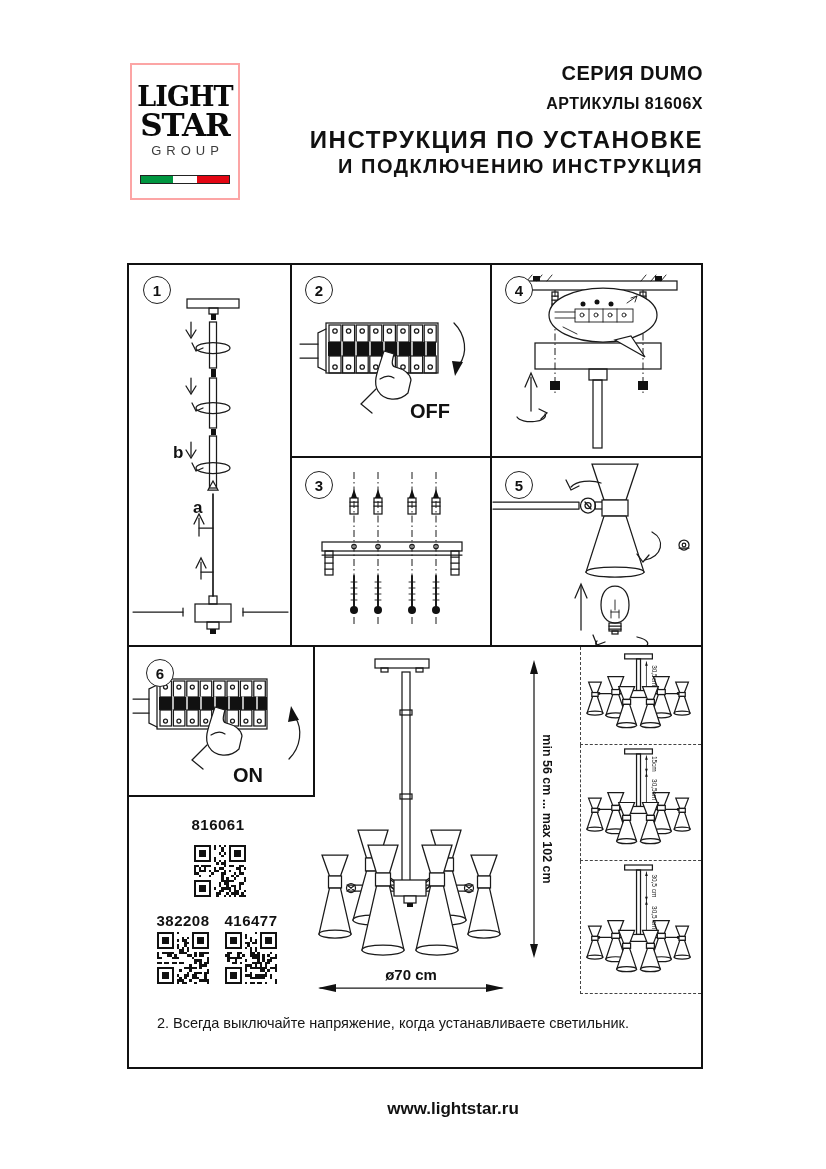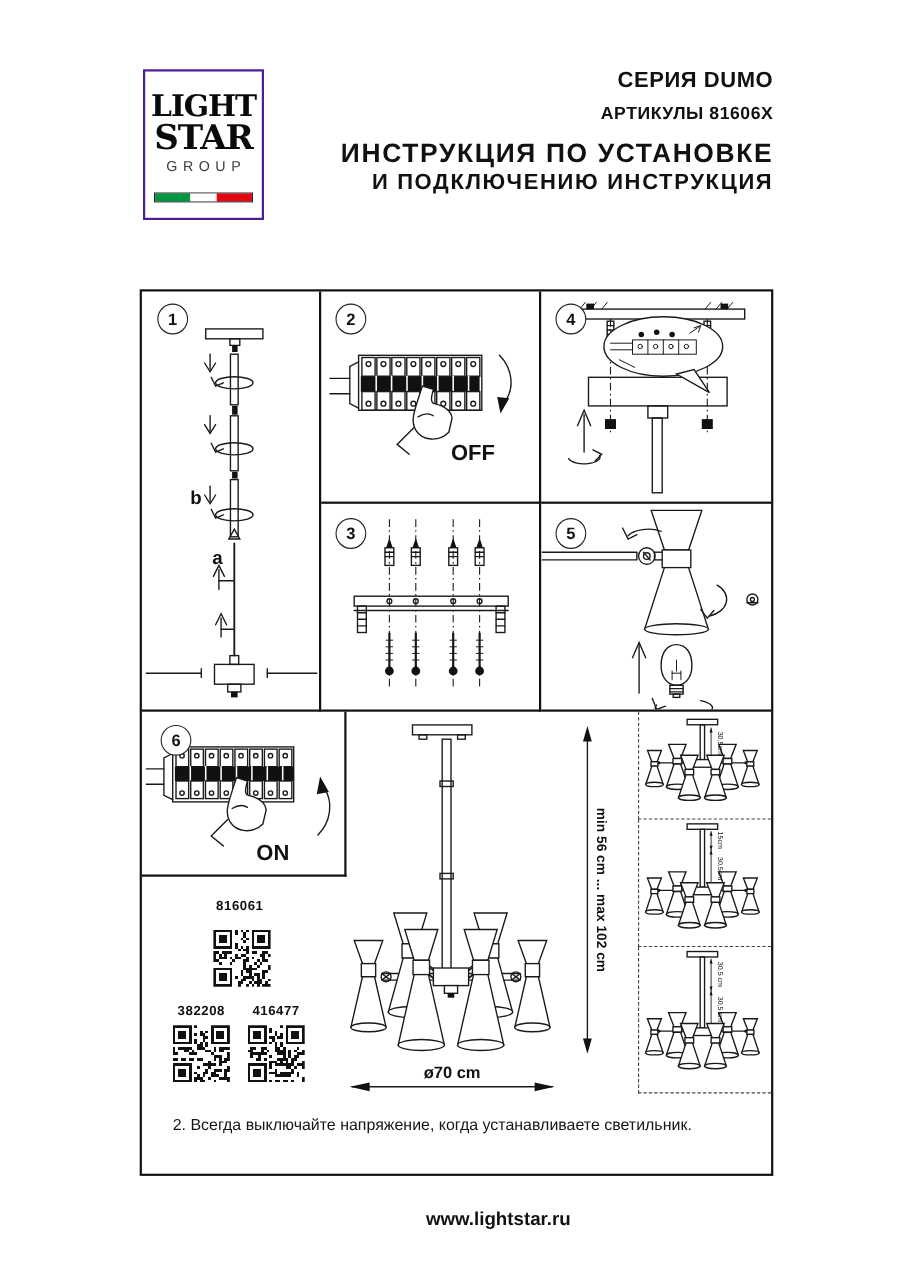--- a/index.html
+++ b/index.html
@@ -3,21 +3,21 @@
 <meta charset="utf-8">
 <style>
   * { margin:0; padding:0; box-sizing:border-box; }
   html,body { background:#fff; }
   body {
     position:relative; width:826px; height:1169px;
     font-family:"Liberation Sans", sans-serif; color:#111; overflow:hidden;
   }
   .abs { position:absolute; }
   
-  .logo-box { left:130px; top:63px; width:110px; height:137px; border:2px solid #4c1d95; text-align:center; }
+  .logo-box { left:130px; top:63px; width:110px; height:137px; border:2px solid #fca5a5; text-align:center; }
   .logo-word1, .logo-word2 { font-family:"DejaVu Serif", serif; font-weight:bold; color:#0a0a0a; letter-spacing:-1px; }
   .logo-word1 { font-size:27px; line-height:27px; margin-top:18px; }
   .logo-word2 { font-size:31px; line-height:30px; }
   .logo-word3 { font-size:13px; letter-spacing:5px; color:#3c3c3c; margin-top:3px; text-indent:5px; }
   .logo-flag { position:absolute; left:8px; right:8px; bottom:14px; height:9px; border:1px solid #222; display:flex; }
   .logo-flag div { height:100%; }
   .hdr { right:123px; top:62px; text-align:right; font-weight:bold; }
   .hdr .l1 { font-size:20px; letter-spacing:.5px; }
   .hdr .l2 { font-size:16px; letter-spacing:.5px; margin-top:10px; }
   .hdr .l3 { font-size:24px; letter-spacing:1.5px; margin-top:13px; line-height:27px; }
@@ -36,21 +36,21 @@
   .ln { fill:none; stroke:#1a1a1a; stroke-width:1.25; stroke-linecap:round; }
   .wh { fill:#fff; stroke:#1a1a1a; stroke-width:1.25; }
   .fl { fill:#111; stroke:none; }
   .dd { fill:none; stroke:#1a1a1a; stroke-width:1; stroke-dasharray:7 3 1.5 3; }
   .thin { stroke-width:.9; }
   
   .cell { position:absolute; left:451px; width:121px; border-left:1.5px dashed #444; }
   .cell.sep { border-bottom:1.5px dashed #444; }
   .minilabel { font-size:6.5px; text-anchor:middle; }
   
-  .qrlabel { position:absolute; font-weight:bold; font-size:12px; text-align:center; letter-spacing:.5px; }
+  .qrlabel { position:absolute; font-weight:bold; font-size:15px; text-align:center; letter-spacing:.5px; }
   .qr { position:absolute; }
   .qr svg { position:absolute; inset:0; width:100%; height:100%; }
   
   .notes { position:absolute; left:28px; top:747px; font-size:14.5px; line-height:23px; color:#161616; }
   
   .site { left:0; width:826px; top:1099px; text-align:center; font-size:17px; font-weight:bold;margin-left:40px; }
 </style>
 </head>
 <body>
 

